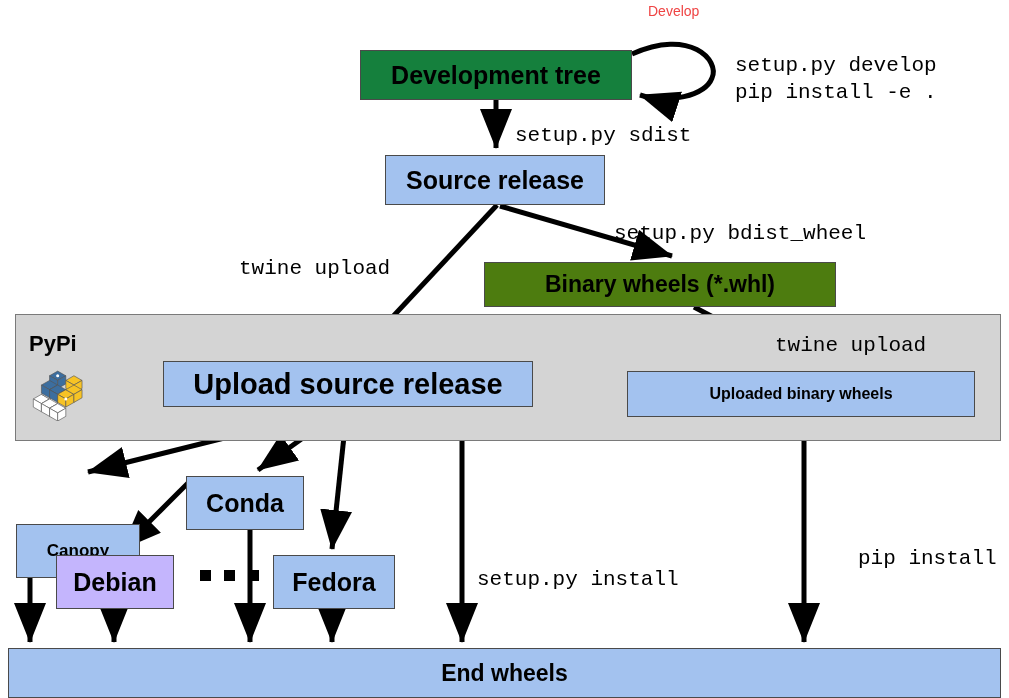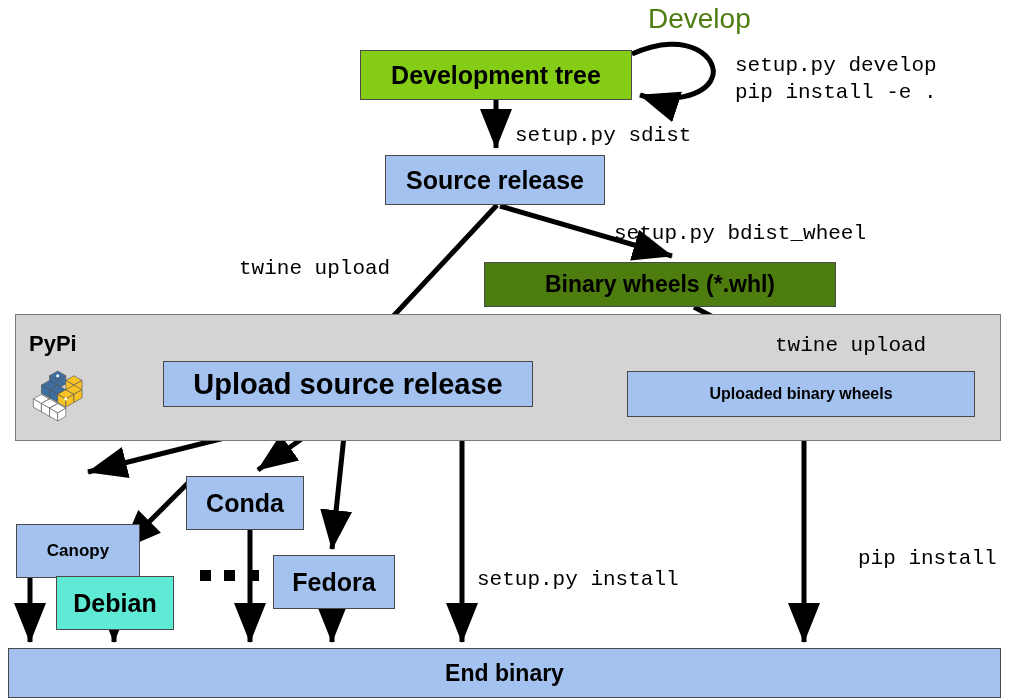--- a/index.html
+++ b/index.html
@@ -40,22 +40,22 @@
     font-family:"Liberation Mono",monospace;
     font-size:21px;
     color:#000;
     white-space:pre;
     line-height:27px;
     z-index:5;
   }
   .sans-lbl{
     position:absolute;
     font-family:"Liberation Sans",sans-serif;
-    font-size:28px;
-    color:#4d7c0f;
+    font-size:14px;
+    color:#ef4444;
     white-space:pre;
     z-index:5;
   }
   .dots{position:absolute;z-index:5;display:flex;gap:13px;align-items:center;}
   .dots i{display:block;width:11px;height:11px;background:#000;}
 </style>
 </head>
 <body>
 
 <div id="stage">
@@ -155,49 +155,49 @@
     </g>
   </svg>
 
   <div class="dots" id="ellipsis" style="left: 200px; top: 570px;">
     <i></i>
     <i></i>
     <i></i>
   </div>
 
   <div id="nodes-host">
-      <div class="node" style="left: 360px; top: 50px; width: 272px; height: 50px; font-size: 25px; background: #84cc16; border-color: rgb(74, 74, 74);">
+      <div class="node" style="left: 360px; top: 50px; width: 272px; height: 50px; font-size: 25px; background: #15803d; border-color: rgb(74, 74, 74);">
         <span>Development  tree</span>
       </div>
       <div class="node" style="left: 385px; top: 155px; width: 220px; height: 50px; font-size: 25px; background: rgb(163, 194, 239); border-color: rgb(74, 74, 74);">
         <span>Source release</span>
       </div>
       <div class="node" style="left: 484px; top: 262px; width: 352px; height: 45px; font-size: 23px; background: #4d7c0f; border-color: rgb(74, 74, 74); justify-content: center;">
         <span>Binary wheels (*.whl)</span>
       </div>
       <div class="node" style="left: 163px; top: 361px; width: 370px; height: 46px; font-size: 29px; background: rgb(163, 194, 239); border-color: rgb(74, 74, 74);">
         <span>Upload source release</span>
       </div>
       <div class="node" style="left: 627px; top: 371px; width: 348px; height: 46px; font-size: 16px; background: rgb(163, 194, 239); border-color: rgb(74, 74, 74);">
         <span>Uploaded binary wheels</span>
       </div>
       <div class="node" style="left: 16px; top: 478px; width: 124px; height: 54px; font-size: 17px; background: rgb(163, 194, 239); border-color: rgb(74, 74, 74); margin-top: 46px;">
         <span>Canopy</span>
       </div>
       <div class="node" style="left: 186px; top: 476px; width: 118px; height: 54px; font-size: 25px; background: rgb(163, 194, 239); border-color: rgb(74, 74, 74);">
         <span>Conda</span>
       </div>
-      <div class="node" style="left: 56px; top: 576px; width: 118px; height: 54px; font-size: 25px; background: #5eead4; border-color: rgb(74, 74, 74);">
+      <div class="node" style="left: 56px; top: 555px; width: 118px; height: 54px; font-size: 25px; background: #c4b5fd; border-color: rgb(74, 74, 74);">
         <span>Debian</span>
       </div>
       <div class="node" style="left: 273px; top: 555px; width: 122px; height: 54px; font-size: 25px; background: rgb(163, 194, 239); border-color: rgb(74, 74, 74);">
         <span>Fedora</span>
       </div>
       <div class="node" style="left: 8px; top: 648px; width: 993px; height: 50px; font-size: 23px; background: rgb(163, 194, 239); border-color: rgb(74, 74, 74); justify-content: center;">
-        <span>End binary</span>
+        <span>End wheels</span>
       </div>
     </div>
   <div id="labels-host">
       <div class="sans-lbl" style="left: 648px; top: 3px;">Develop</div>
       <div class="mono" style="left: 727px; top: 52px; margin-left: 8px;">setup.py develop
 pip install -e .</div>
       <div class="mono" style="left: 515px; top: 122px;">setup.py sdist</div>
       <div class="mono" style="left: 614px; top: 220px;">setup.py bdist_wheel</div>
       <div class="mono" style="left: 239px; top: 255px;">twine upload</div>
       <div class="mono" style="left: 775px; top: 332px;">twine upload</div>

